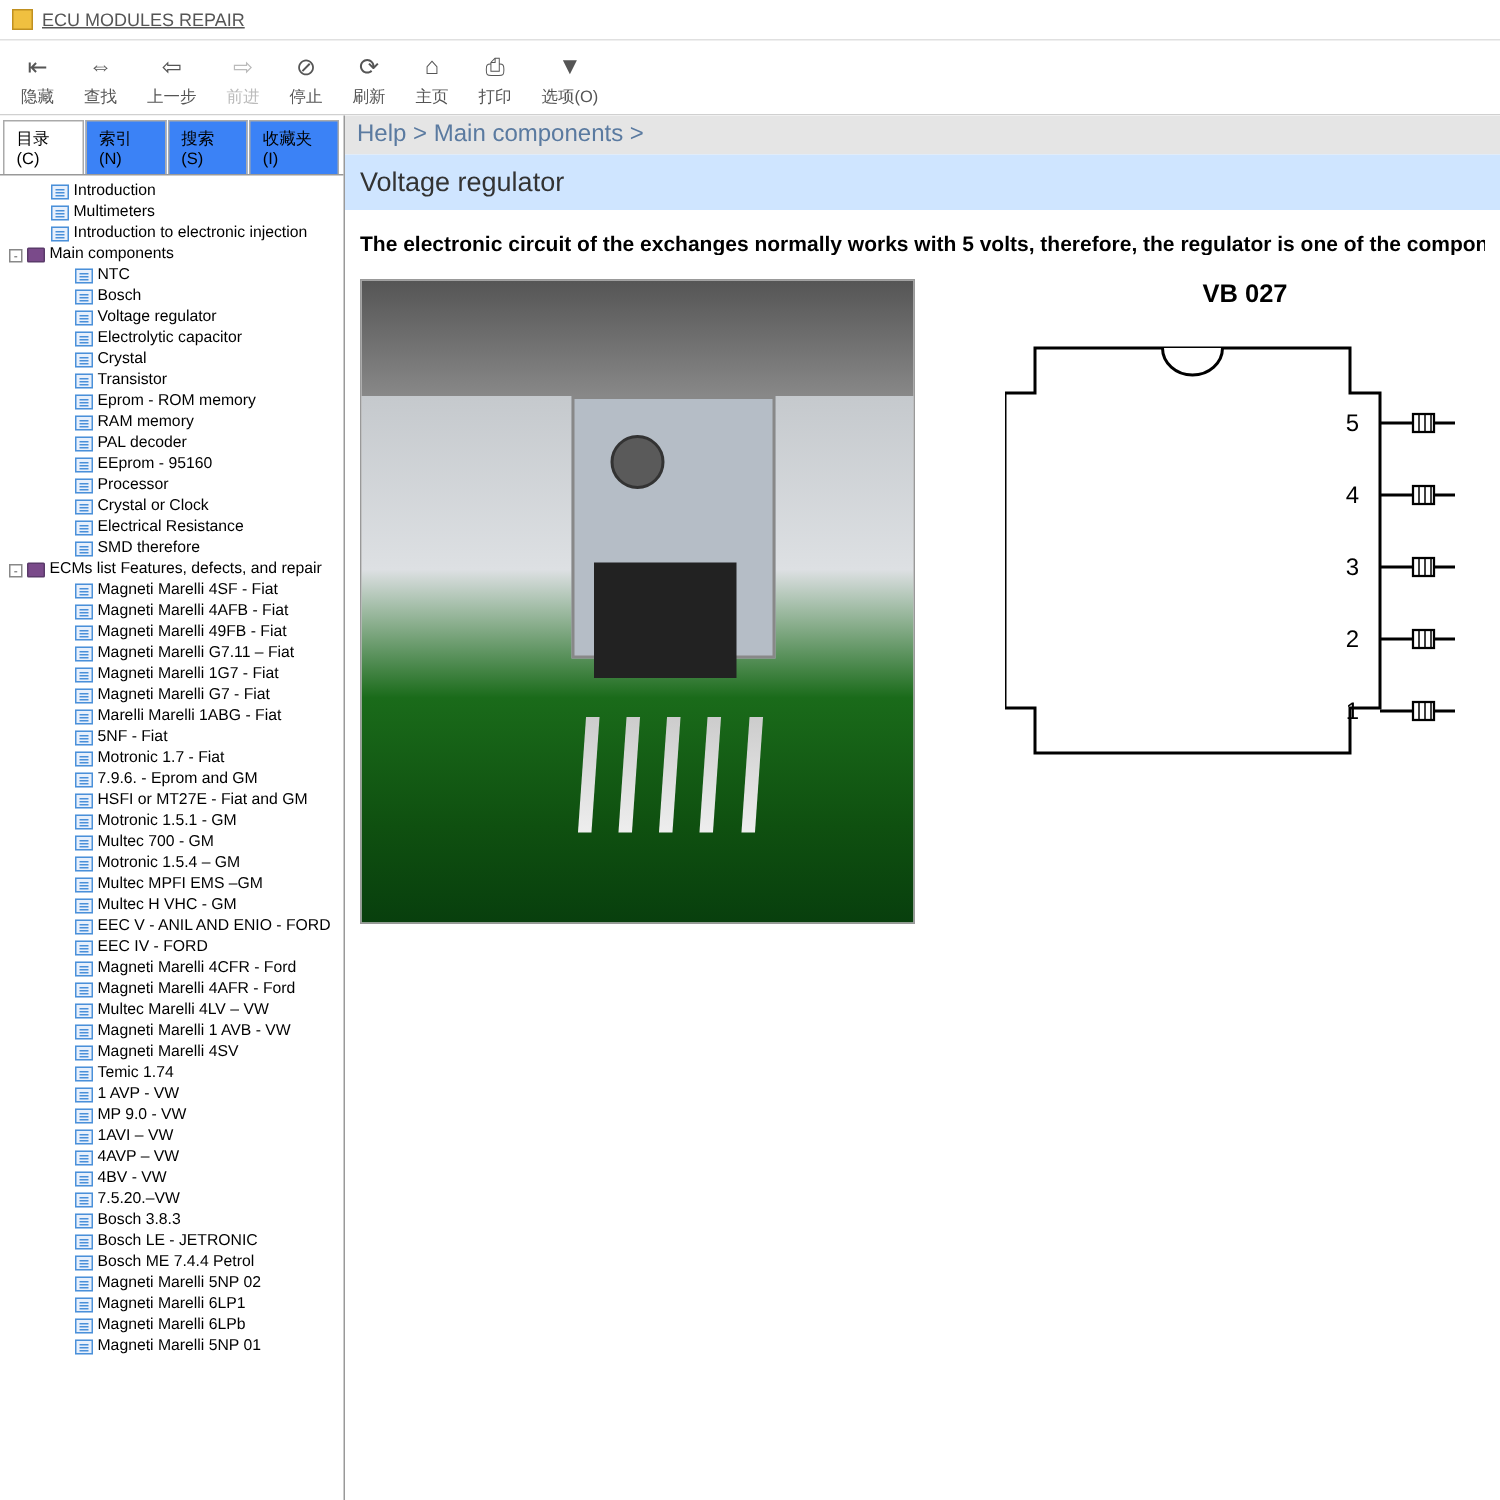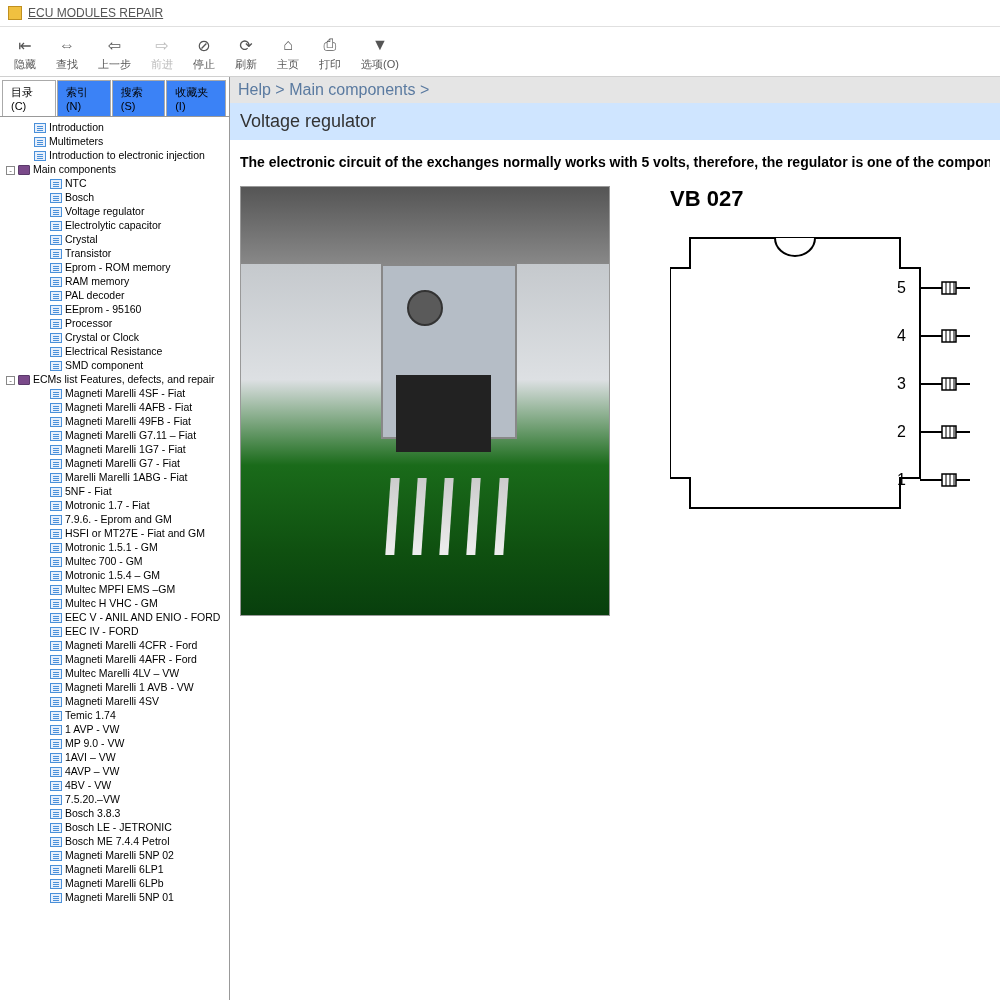--- a/index.html
+++ b/index.html
@@ -37,21 +37,21 @@
 .page-body { padding: 14px 10px; }
 .lead { font-size: 14px; color: #000; margin-bottom: 16px; white-space: nowrap; overflow: hidden; font-weight: bold; }
 .figures { display: flex; gap: 60px; align-items: flex-start; }
 .photo { width: 370px; height: 430px; background: linear-gradient(180deg, #555 0%, #888 18%, #c5c9cd 18%, #dde0e3 45%, #1a6b1a 65%, #0f5010 85%, #083f0d 100%); position: relative; border: 1px solid #999; }
 .photo::before { content:""; position:absolute; left:38%; top:18%; width:36%; height:40%; background:#b5bdc6; border:2px solid #888; }
 .photo::after { content:""; position:absolute; left:50%; top:24%; width:32px; height:32px; border-radius:50%; background:#5a5a5a; transform:translateX(-50%); border:2px solid #333; }
 .chip { position:absolute; left:42%; top:44%; width:26%; height:18%; background:#222; }
 .legs { position:absolute; left:40%; bottom:14%; width:32%; height:18%; display:flex; justify-content:space-between; }
 .legs span { width:8%; height:100%; background:linear-gradient(#ccc,#eee); transform:skewX(-4deg); }
 .diagram { width: 320px; }
-.diag-label { font-size: 22px; font-weight: bold; margin-bottom: 16px; }
+.diag-label { font-size: 17px; font-weight: bold; margin-bottom: 16px; text-align: center; }
 .copyright { font-size: 10px; color: #888; margin-top: 20px; padding: 4px 2px; border-top: 1px solid #eee; }
 </style>
 </head>
 <body>
 
 <div class="titlebar">
   <span class="app-icon"></span>
   <span>ECU MODULES REPAIR</span>
 </div>
 
@@ -184,21 +184,21 @@
           <span class="node-label">Crystal or Clock</span>
         </div>
         <div class="tree-item lvl2">
           <span class="expander blank"></span>
           <span class="node-icon doc-icon"></span>
           <span class="node-label">Electrical Resistance</span>
         </div>
         <div class="tree-item lvl2">
           <span class="expander blank"></span>
           <span class="node-icon doc-icon"></span>
-          <span class="node-label">SMD component</span>
+          <span class="node-label">SMD therefore</span>
         </div>
         <div class="tree-item lvl0">
           <span class="expander">-</span>
           <span class="node-icon book-icon"></span>
           <span class="node-label">ECMs list Features, defects, and repair</span>
         </div>
         <div class="tree-item lvl2">
           <span class="expander blank"></span>
           <span class="node-icon doc-icon"></span>
           <span class="node-label">Magneti Marelli 4SF - Fiat</span>

